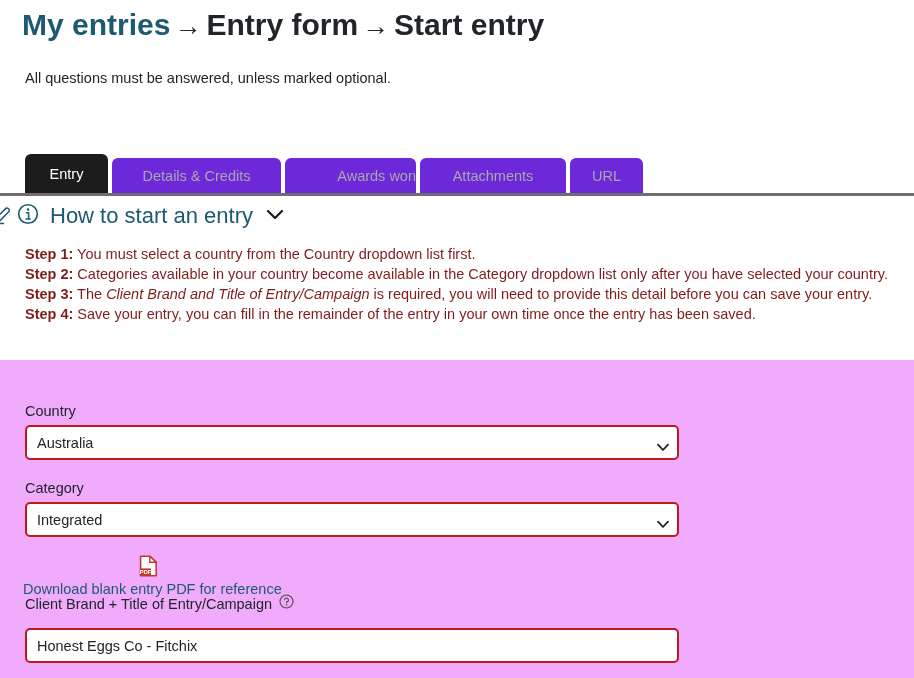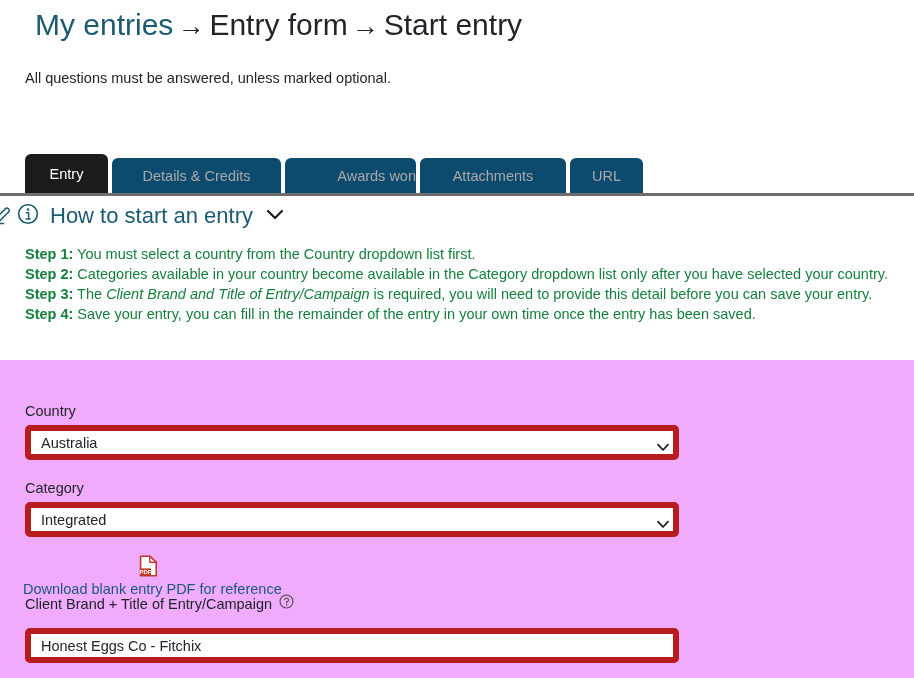--- a/index.html
+++ b/index.html
@@ -9,26 +9,26 @@
     background: #ffffff;
     font-family: "Liberation Sans", sans-serif;
     overflow: hidden;
   }
 
   .page { position: relative; width: 914px; height: 678px; background:#fff; }
 
   
   .breadcrumb {
     position: absolute;
-    left: 35px; top: 5px;
+    left: 22px; top: 5px;
     font-size: 30px;
     line-height: 40px;
     white-space: nowrap;
     color: #212529;
-    font-weight: 400;
+    font-weight: 700;
   }
   .crumb-link { color: #1c5a72; text-decoration: none; }
   .crumb-sep { color: #212529; margin: 0 5px 0 4px; font-size: 27px; }
   .crumb-plain { color: #212529; }
 
   
   .intro {
     position: absolute;
     left: 25px; top: 68px;
     font-size: 14.5px;
@@ -59,21 +59,21 @@
     white-space: nowrap;
     user-select: none;
   }
   .tab.active {
     background: #1c1c1c;
     color: #ffffff;
     width: 83px;
     height: 39px;
   }
   .tab.inactive {
-    background: #0c4a6e;
+    background: #6d28d9;
     color: #a9a9a9;
     height: 35px;
   }
   .tab-w1 { width: 169px; }
   .tab-w2 { width: 131px; justify-content: flex-end; }
   .tab-w3 { width: 146px; }
   .tab-w4 { width: 73px; }
   .tab-rule {
     position: absolute;
     left: 0; top: 39px;
@@ -106,21 +106,21 @@
     color: #1c5a72;
     font-weight: 400;
     white-space: nowrap;
   }
   .icon-chevron-head { margin-left: 11px; display: block; }
 
   .steps {
     margin-top: 9px;
     padding-left: 25px;
     font-size: 14.5px;
-    color: #15803d;
+    color: #7f1d1d;
   }
   .step-line { line-height: 20px; white-space: nowrap; }
   .step-label { font-weight: 700; }
   .step-em { font-style: italic; }
 
   
   .formpanel {
     position: absolute;
     left: 0; top: 360px;
     width: 914px;
@@ -134,21 +134,21 @@
     color: #212529;
     line-height: 18px;
     white-space: nowrap;
   }
   .control {
     position: absolute;
     left: 25px;
     width: 654px;
     height: 35px;
     background: #ffffff;
-    border: 6px solid #b91c1c;
+    border: 2px solid #b91c1c;
     border-radius: 5px;
     font-size: 14.5px;
     color: #212529;
     padding: 0 10px;
     font-family: "Liberation Sans", sans-serif;
     line-height: 33px;
   }
   .select-wrap { position: absolute; left: 25px; width: 654px; height: 35px; }
   .select-wrap .control { left: 0; top: 0; width: 654px; }
   .select-chevron {

